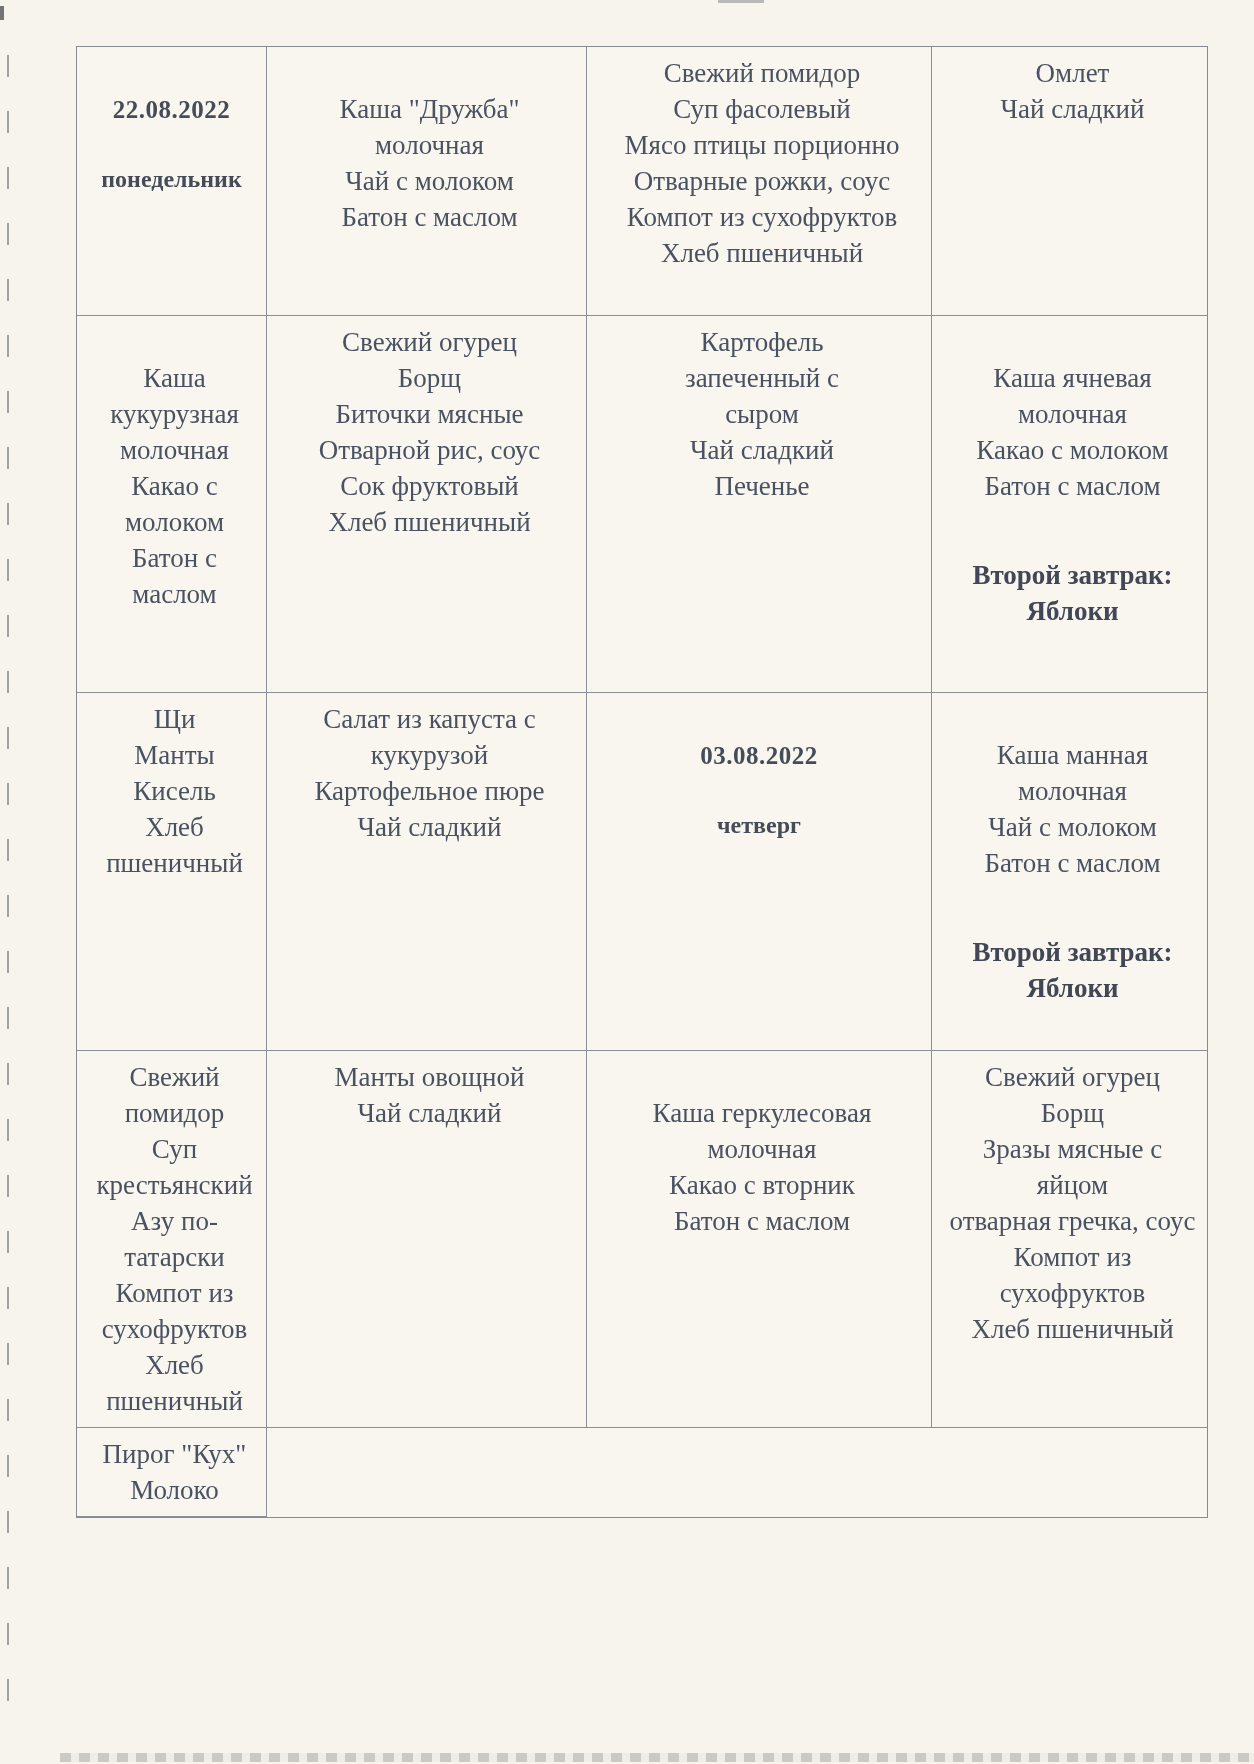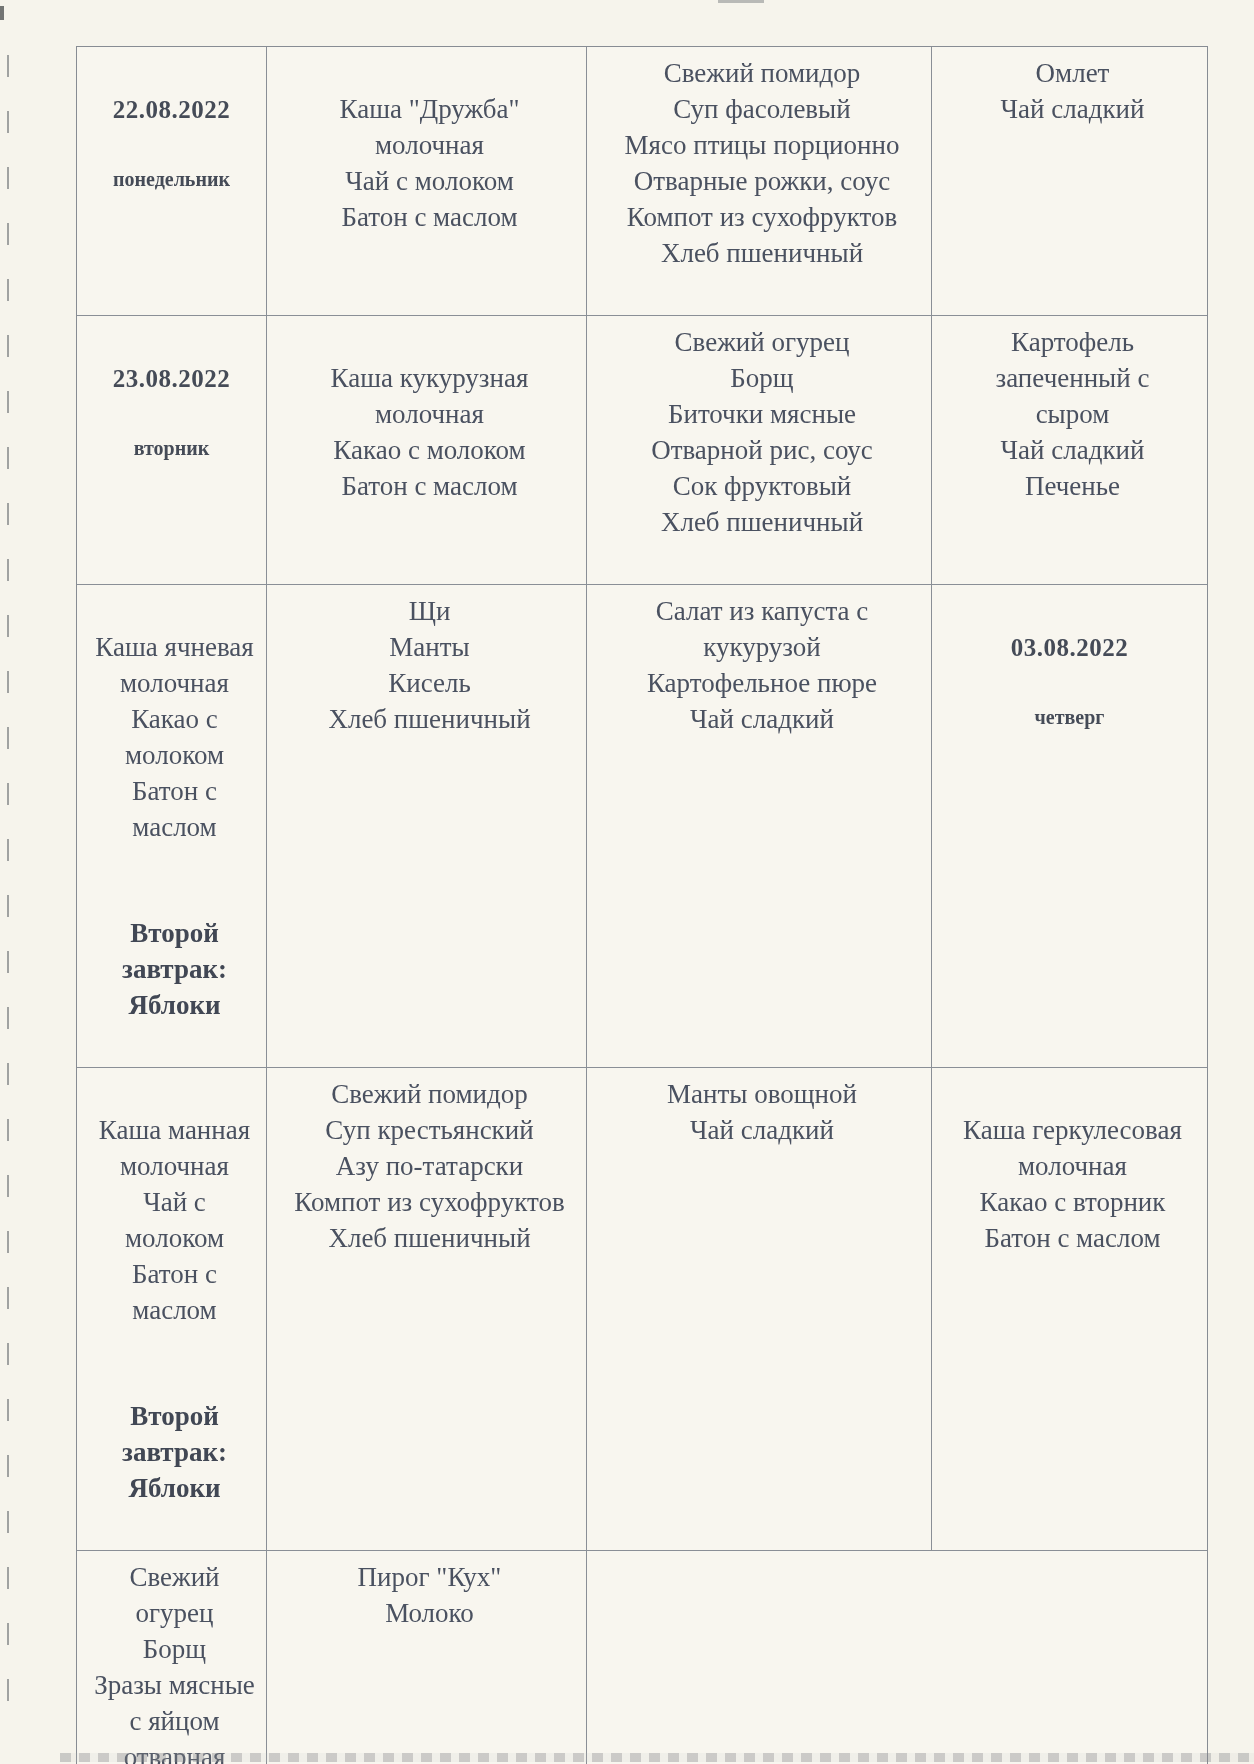--- a/index.html
+++ b/index.html
@@ -49,23 +49,23 @@
     white-space:pre-line;
     overflow:hidden;
     text-align:center;
   }
   .td:nth-child(4n){border-right:none;}
   .date-cell{
     text-align:center;padding:10px 4px 4px 4px;
     font-weight:bold;color:#454b57;
   }
   .date-text{font-size:25px;line-height:34px;letter-spacing:.5px;}
-  .day-text{font-size:20px;line-height:32px;}
+  .day-text{font-size:24px;line-height:32px;}
   .second{
-    font-weight:bold;color:#414754;margin-top:34px;
+    font-weight:bold;color:#414754;margin-top:17px;
   }
   .second:empty{display:none;}
 </style>
 </head>
 <body>
 
 <div class="page">
 
   <div class="edge-corner-mark"></div>
   <div class="edge-top-mark"></div>
@@ -86,24 +86,20 @@
     </div>
     <div class="td r1">Свежий помидор
 Суп фасолевый
 Мясо птицы порционно
 Отварные рожки, соус
 Компот из сухофруктов
 Хлеб пшеничный</div>
     <div class="td r1">Омлет
 Чай сладкий</div>
 
-    <div class="td date-cell r2">
-      <div class="date-text">23.08.2022</div>
-      <div class="day-text">вторник</div>
-    </div>
     <div class="td r2">
       <div>Каша кукурузная
 молочная
 Какао с молоком
 Батон с маслом</div>
       
     </div>
     <div class="td r2">Свежий огурец
 Борщ
 Биточки мясные

